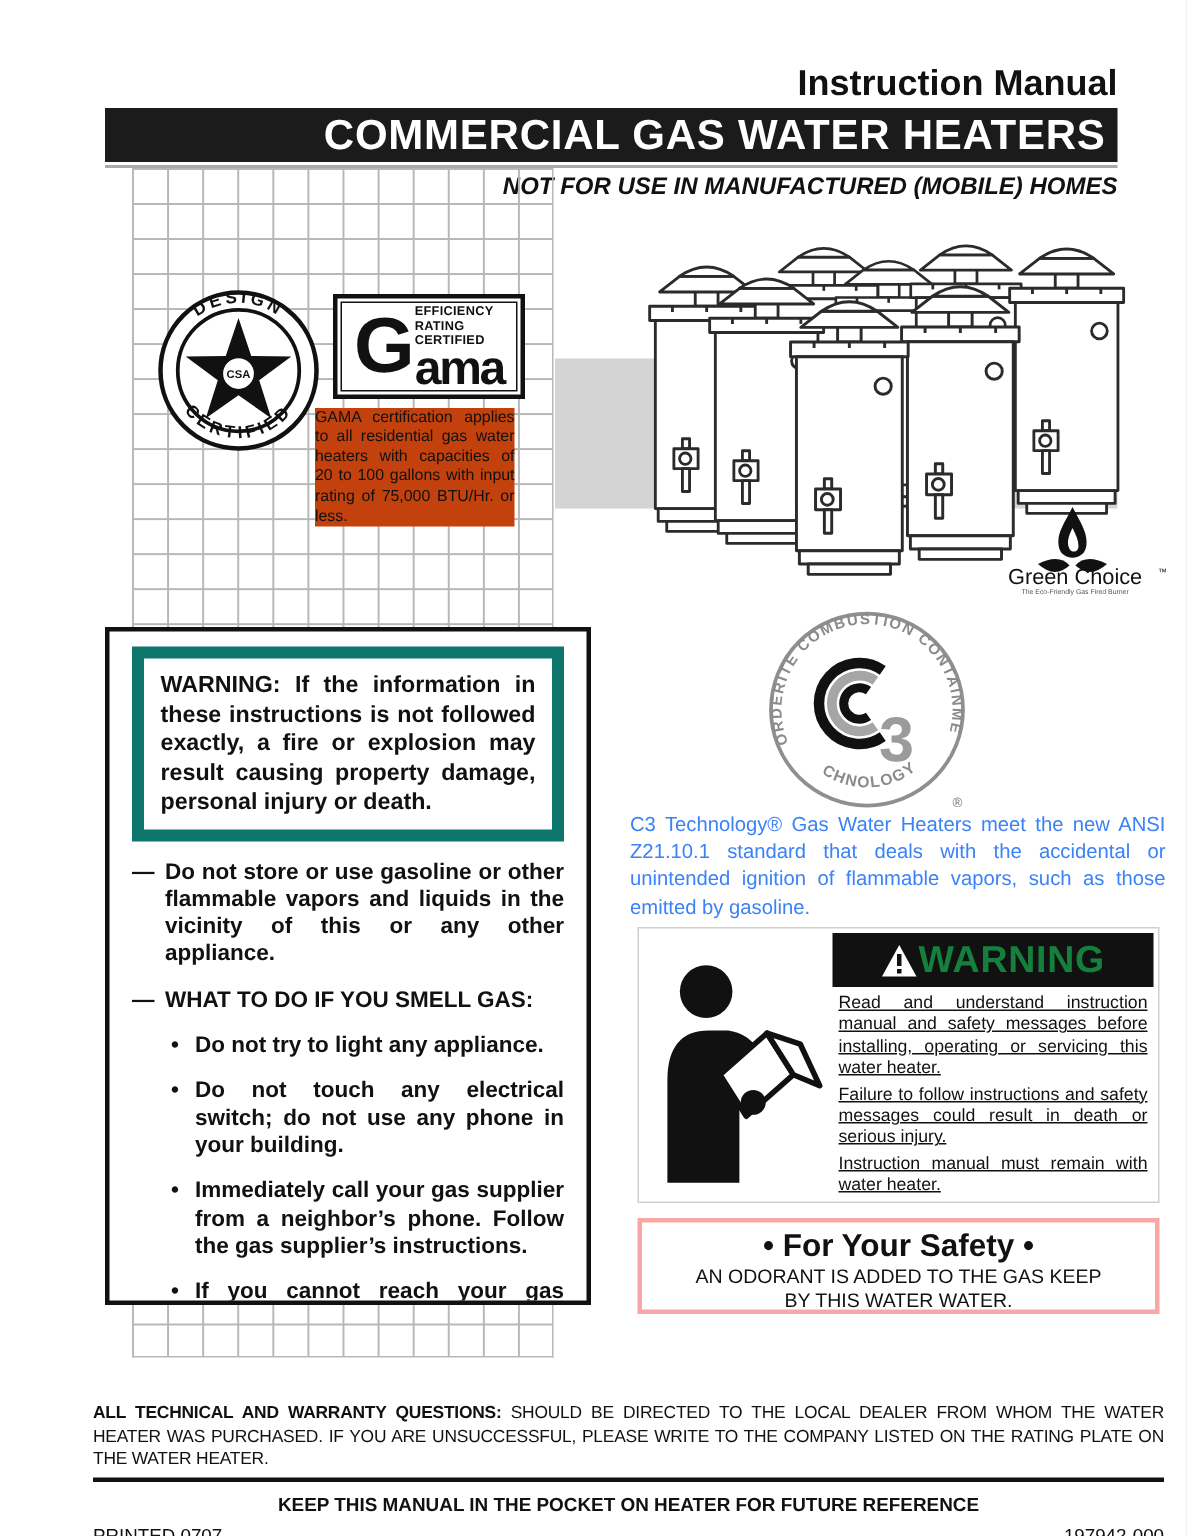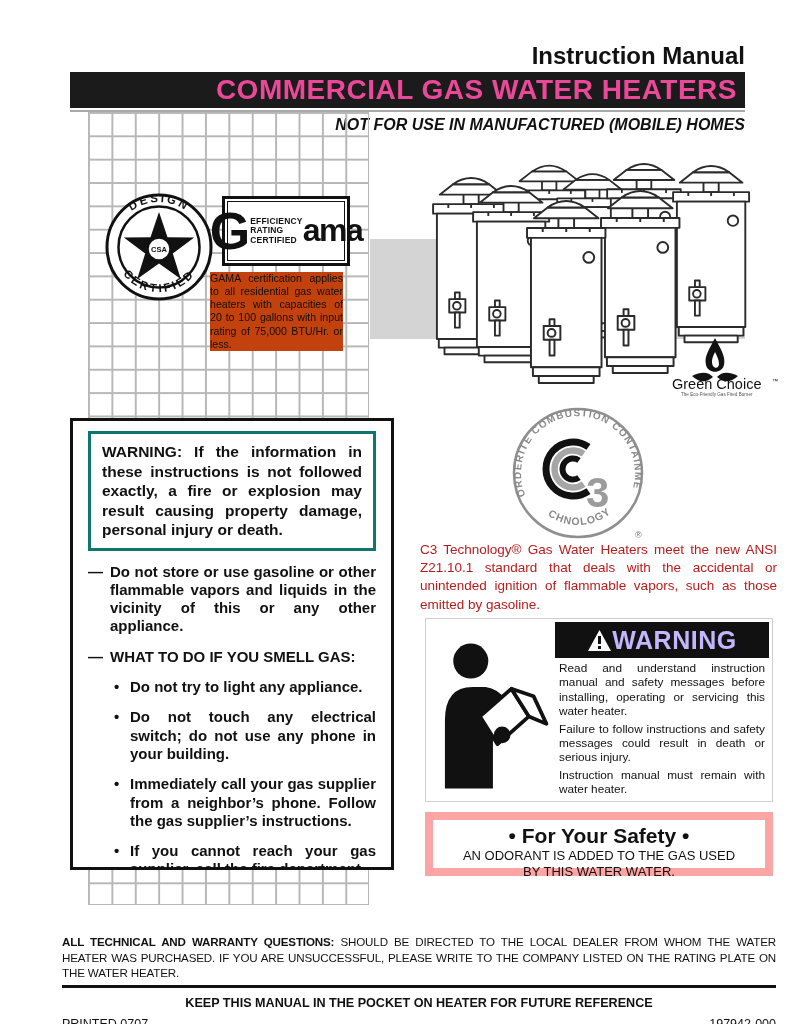--- a/index.html
+++ b/index.html
@@ -2,74 +2,74 @@
 <html><head>
 <meta charset="utf-8">
 <style>
   html,body{margin:0;padding:0;background:#e8e8e8;}
   .page{position:relative;width:791px;height:1024px;background:#fff;margin:0 auto;
         font-family:"Liberation Sans",sans-serif;color:#111;overflow:hidden;}
 
   
   .doc-type{position:absolute;top:42px;right:46px;font-size:24px;font-weight:bold;text-align:right;}
   .title-bar{position:absolute;left:70px;top:72px;width:675px;height:36px;background:#1b1b1b;
-             color:#ec4899;display:flex;justify-content:flex-end;align-items:center;
+             color:#ffffff;display:flex;justify-content:flex-end;align-items:center;
              padding-right:8px;box-sizing:border-box;font-size:28px;font-weight:bold;letter-spacing:.5px;}
   .title-rule{position:absolute;left:70px;top:110px;width:675px;height:2px;background:#a9a9a9;}
   .subtitle{position:absolute;top:116px;right:46px;font-size:16px;font-weight:bold;font-style:italic;}
 
   
   .grid-bg{position:absolute;left:88px;top:112px;width:281px;height:793px;z-index:0;
     background-image:linear-gradient(to right,#b7b7b7 1.5px,transparent 1.5px),
                      linear-gradient(to bottom,#b7b7b7 1.5px,transparent 1.5px);
     background-size:23.4px 23.35px;
     border-right:1.5px solid #b7b7b7;border-bottom:1.5px solid #b7b7b7;box-sizing:border-box;}
   .gray-band{position:absolute;left:370px;top:239px;width:375px;height:100px;background:#d4d4d4;z-index:0;}
 
   
   .star-logo{position:absolute;left:104px;top:192px;width:110px;height:110px;z-index:2;}
   .gama{position:absolute;left:222px;top:196px;width:128px;height:70px;border:3.5px solid #111;
         background:#fff;box-sizing:border-box;padding:2px;z-index:2;}
   .gama-inner{border:1.5px solid #111;width:100%;height:100%;box-sizing:border-box;
               display:flex;align-items:center;justify-content:center;gap:2px;padding:1px;}
   .gama-g{font-size:52px;font-weight:bold;line-height:.78;letter-spacing:-2px;}
-  .gama-right{display:flex;flex-direction:row;align-items:flex-start;}
+  .gama-right{display:flex;flex-direction:column;align-items:flex-start;}
   .gama-cert{display:flex;flex-direction:column;font-size:8.5px;font-weight:bold;line-height:1.12;letter-spacing:.2px;}
   .gama-ama{font-size:32px;font-weight:bold;line-height:.85;letter-spacing:-1.5px;}
   .gama-caption{position:absolute;left:210px;top:272px;width:133px;font-size:10.6px;line-height:1.24;
                 text-align:justify;background:#c2410c;z-index:2;}
   .heaters{position:absolute;left:413px;top:153px;width:352px;height:244px;z-index:1;}
   .green-choice{position:absolute;left:668px;top:336px;width:118px;height:62px;z-index:2;}
   .c3-logo{position:absolute;left:510px;top:405px;width:140px;height:140px;z-index:2;}
   .c3-text{position:absolute;left:420px;top:541px;width:357px;margin:0;font-size:13.5px;
-           line-height:1.35;text-align:justify;color:#b91c1c;z-index:2;}
+           line-height:1.35;text-align:justify;color:#3b82f6;z-index:2;}
 
   
   .lw-outer{position:absolute;left:70px;top:418px;width:324px;height:452px;border:3px solid #111;
             background:#fff;box-sizing:border-box;padding:10px 15px 0 15px;z-index:2;overflow:hidden;}
-  .lw-inner{border:3px solid #0f766e;padding:8px 11px;font-size:15.5px;font-weight:bold;
+  .lw-inner{border:8px solid #0f766e;padding:8px 11px;font-size:15.5px;font-weight:bold;
             line-height:1.26;text-align:justify;}
   .lw-item{display:flex;font-weight:bold;font-size:15px;line-height:1.22;margin-top:12px;}
   .lw-item .marker{flex:none;width:22px;}
   .lw-item .txt{flex:1;text-align:justify;}
   .lw-item.bullet{padding-left:26px;}
   .lw-item.bullet .marker{width:16px;}
 
   
   .rw{position:absolute;left:425px;top:618px;width:348px;height:184px;border:1px solid #cfcfcf;
       background:#fff;display:flex;box-sizing:border-box;padding:3px;z-index:2;}
   .rw-left{flex:none;width:126px;display:flex;align-items:center;justify-content:center;}
   .rw-left svg{width:120px;height:168px;}
   .rw-right{flex:1;display:flex;flex-direction:column;min-width:0;}
-  .rw-banner{background:#111;color:#c4b5fd;height:36px;display:flex;align-items:center;
+  .rw-banner{background:#111;color:#15803d;height:36px;display:flex;align-items:center;
              justify-content:center;gap:0;font-size:25px;font-weight:bold;letter-spacing:.5px;}
-  .rw-right p{margin:3px 4px 0 4px;font-size:11.8px;line-height:1.22;text-align:justify;}
-
-  
-  .safety{position:absolute;left:425px;top:812px;width:348px;height:64px;border:8px solid #fca5a5;
+  .rw-right p{margin:3px 4px 0 4px;font-size:11.8px;line-height:1.22;text-align:justify;text-decoration:underline;}
+
+  
+  .safety{position:absolute;left:425px;top:812px;width:348px;height:64px;border:3px solid #fca5a5;
           box-sizing:border-box;background:#fff;text-align:center;padding-top:4px;z-index:2;}
   .safety-title{font-size:21px;font-weight:bold;}
   .safety-line{font-size:13px;line-height:1.25;}
 
   
   .footer{position:absolute;left:62px;top:934px;width:714px;z-index:2;background:#fff;}
   .warranty{margin:0;font-size:11.6px;line-height:1.35;text-align:justify;letter-spacing:-.15px;}
   .footer-rule{height:3px;background:#111;margin-top:4px;}
   .keep{text-align:center;font-weight:bold;font-size:12.6px;line-height:1.3;}
   .keep.first{margin-top:7px;}
@@ -234,21 +234,21 @@
         <span>WARNING</span>
       </div>
       <p>Read and understand instruction manual and safety messages before installing, operating or servicing this water heater.</p>
       <p>Failure to follow instructions and safety messages could result in death or serious injury.</p>
       <p>Instruction manual must remain with water heater.</p>
     </div>
   </div>
 
   <div class="safety">
     <div class="safety-title">• For Your Safety •</div>
-    <div class="safety-line">AN ODORANT IS ADDED TO THE GAS USED</div>
+    <div class="safety-line">AN ODORANT IS ADDED TO THE GAS KEEP</div>
     <div class="safety-line">BY THIS WATER WATER.</div>
   </div>
 
   <div class="footer">
     <p class="warranty">
       <b>ALL TECHNICAL AND WARRANTY QUESTIONS:</b><span> SHOULD BE DIRECTED TO THE LOCAL DEALER FROM WHOM THE WATER HEATER WAS PURCHASED. IF YOU ARE UNSUCCESSFUL, PLEASE WRITE TO THE COMPANY LISTED ON THE RATING PLATE ON THE WATER HEATER.</span>
     </p>
     <div class="footer-rule"></div>
     <div class="keep first">KEEP THIS MANUAL IN THE POCKET ON HEATER FOR FUTURE REFERENCE</div>
     <div class="footer-row">

